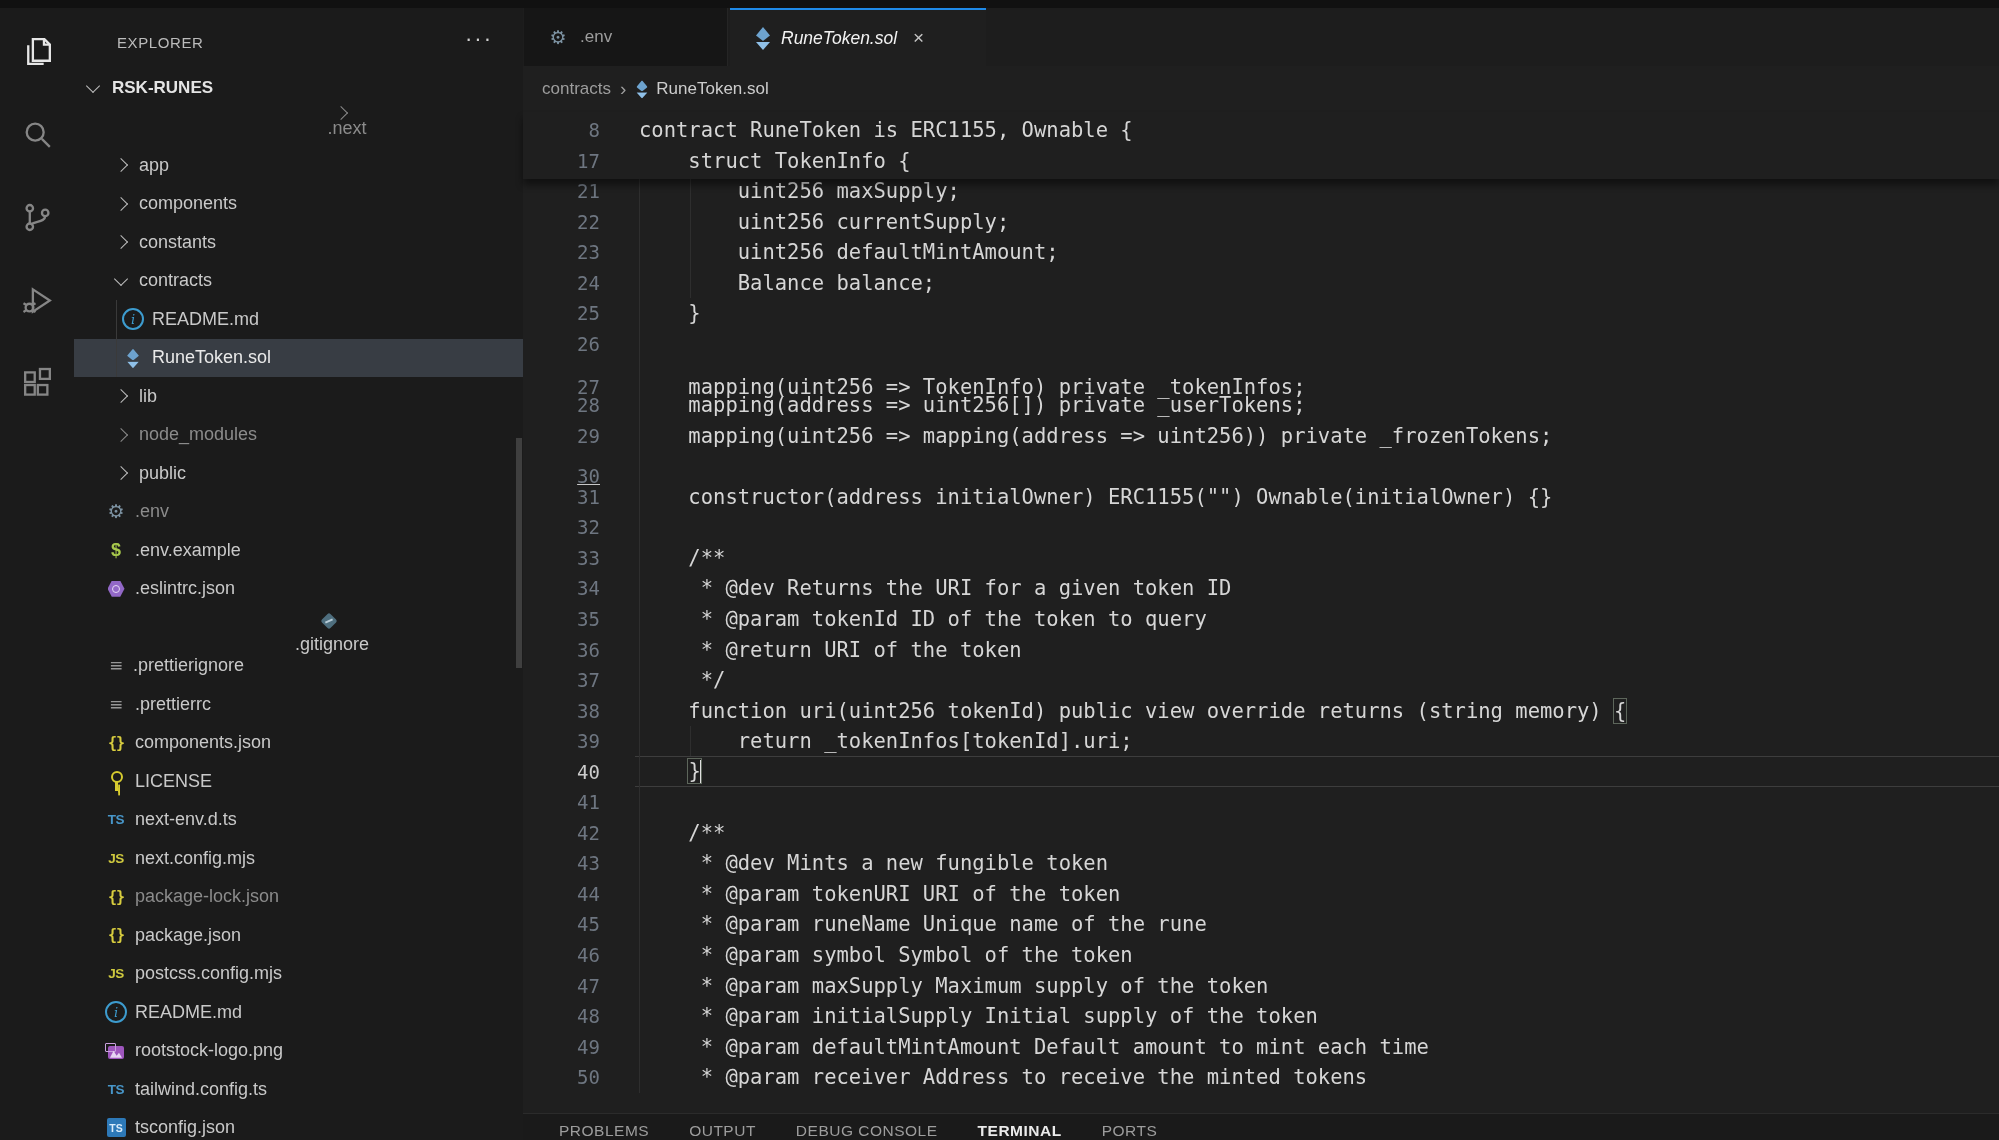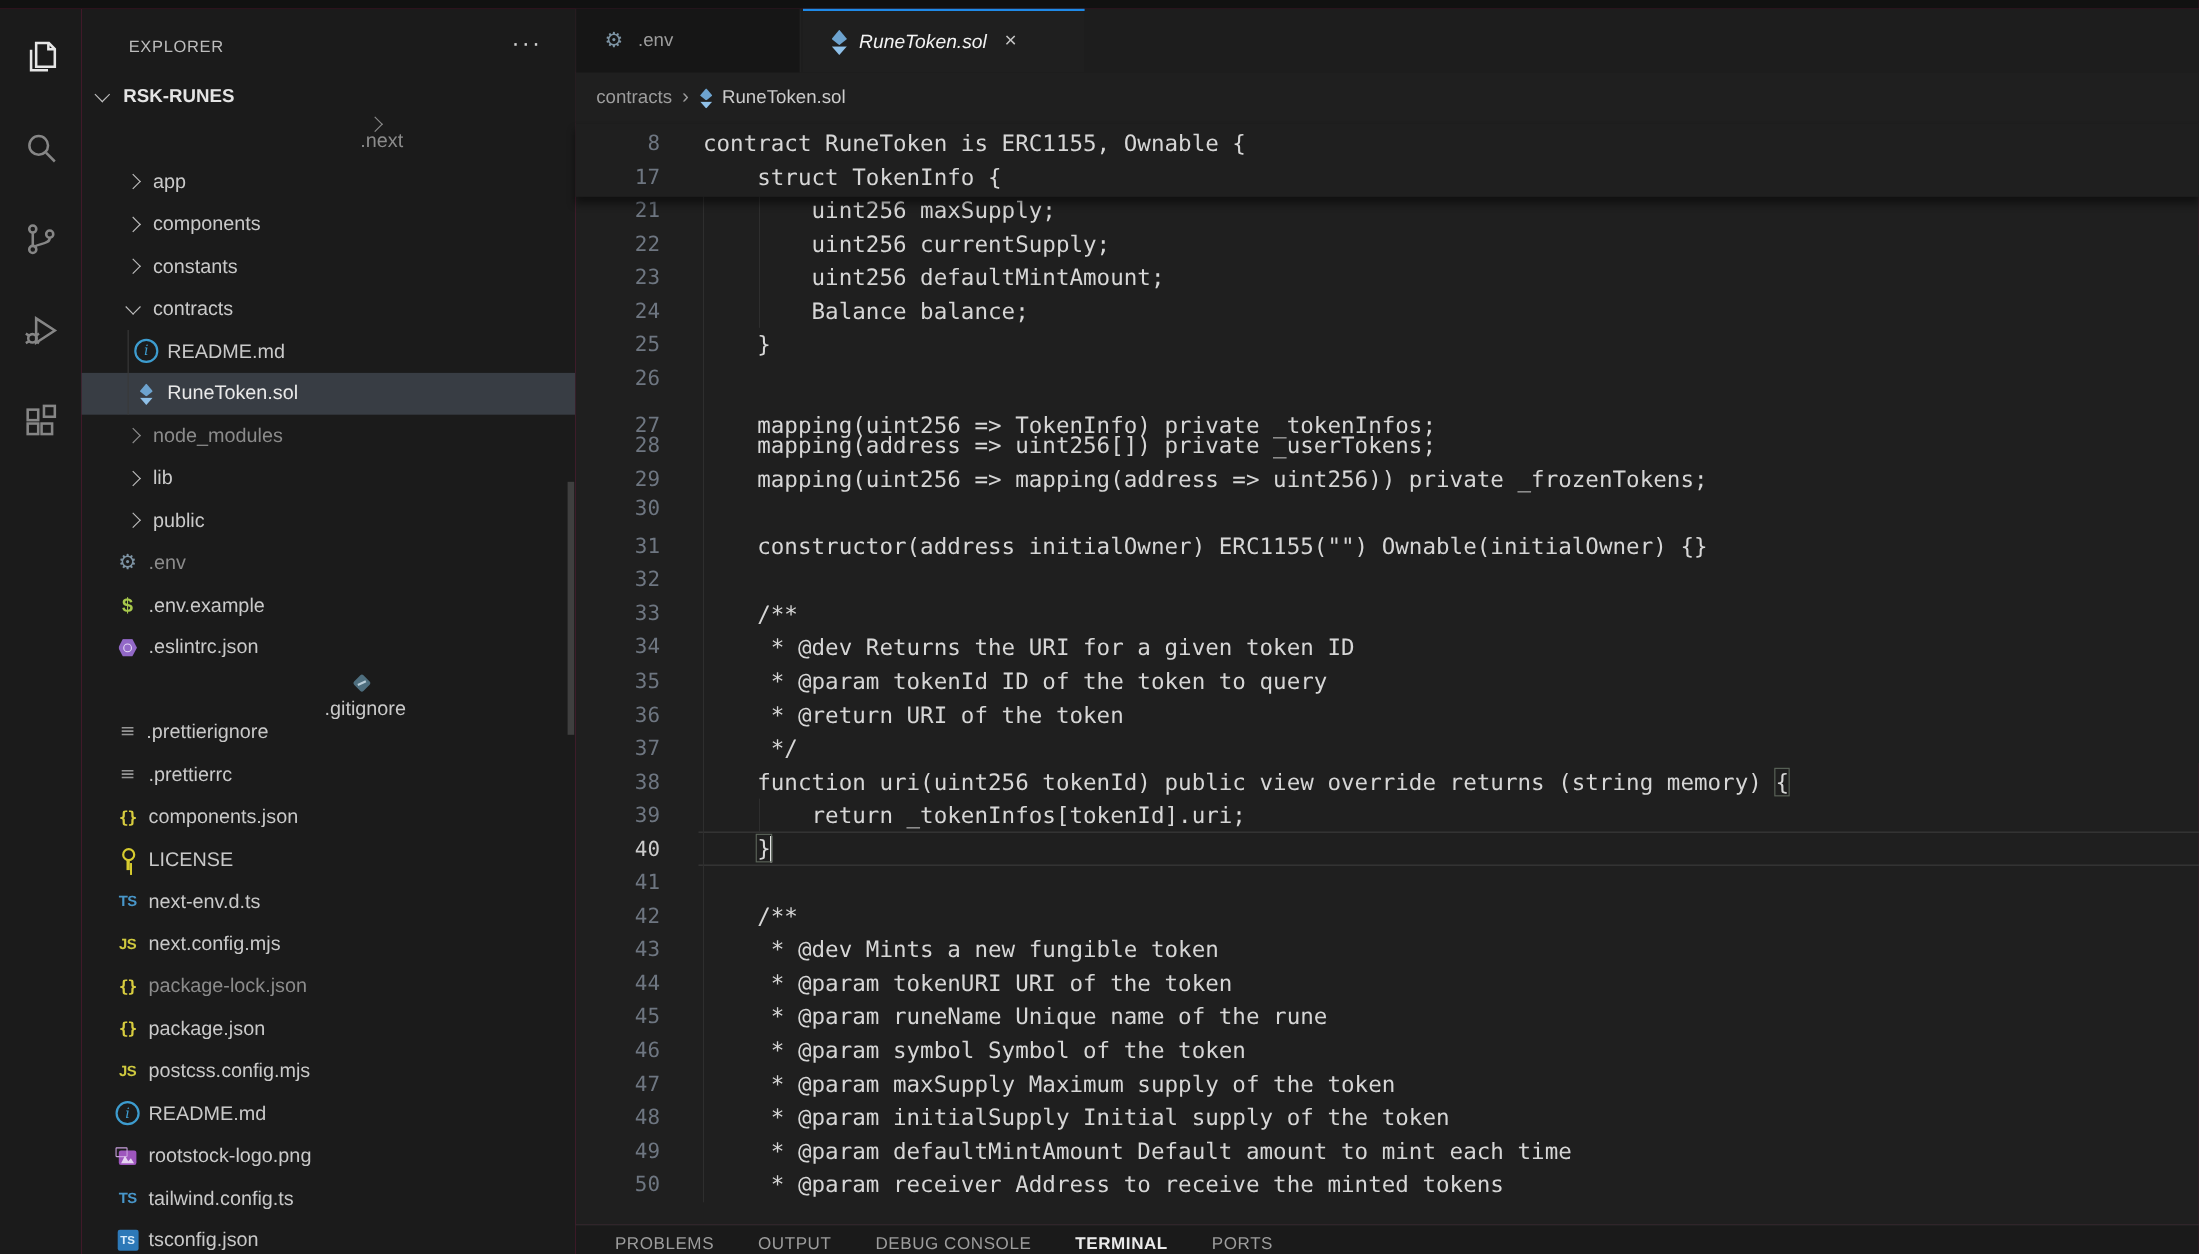--- a/index.html
+++ b/index.html
@@ -1,17 +1,17 @@
 <!DOCTYPE html>
 <html><head>
 <meta charset="utf-8">
 <style>
   html,body{margin:0;padding:0;background:#1f1f1f;}
   #app{position:relative;width:1999px;height:1140px;overflow:hidden;
-       font-family:"Liberation Sans",sans-serif;color:#c8c8c8;background:#be185d;}
+       font-family:"Liberation Sans",sans-serif;color:#c8c8c8;background:#f0abfc;}
   
   #top-strip{position:absolute;left:0;top:0;width:1999px;height:8px;background:#111111;}
   
   #activity-bar{position:absolute;left:0;top:8px;width:74px;height:1132px;background:#1b1b1b;}
   .ab-item{position:absolute;left:0;width:74px;height:74px;display:flex;align-items:center;justify-content:center;color:#868686;cursor:pointer;}
   .ab-item.active{color:#e6e6e6;}
   .ab-item svg{width:37px;height:37px;}
   
   #sidebar{position:absolute;left:74px;top:8px;width:449px;height:1132px;background:#1b1b1b;overflow:hidden;}
   #sidebar-header{position:absolute;left:0;top:16px;width:449px;height:40px;}
@@ -171,27 +171,27 @@
             <span class="ic-info">i</span>
           </span>
           <span class="lbl" style="margin-left:7px">README.md</span>
         </div>
         <div class="row file selected" style="padding-left: 47px;">
           <span class="fic">
             <span class="eth" style="transform:scale(.85)"></span>
           </span>
           <span class="lbl" style="margin-left:7px">RuneToken.sol</span>
         </div>
+        <div class="row folder" style="padding-left: 42px;">
+          <span class="chev right"></span>
+          <span class="lbl" style="margin-left:13px">lib</span>
+        </div>
         <div class="row folder dim" style="padding-left: 42px;">
           <span class="chev right"></span>
           <span class="lbl" style="margin-left:13px">node_modules</span>
-        </div>
-        <div class="row folder" style="padding-left: 42px;">
-          <span class="chev right"></span>
-          <span class="lbl" style="margin-left:13px">lib</span>
         </div>
         <div class="row folder" style="padding-left: 42px;">
           <span class="chev right"></span>
           <span class="lbl" style="margin-left:13px">public</span>
         </div>
         <div class="row file dim" style="padding-left: 30px;">
           <span class="fic">
             <span class="ic-gear">⚙</span>
           </span>
           <span class="lbl" style="margin-left:7px">.env</span>
@@ -353,21 +353,21 @@
           <span class="src">    mapping(uint256 =&gt; TokenInfo) private _tokenInfos;</span>
         </div>
         <div class="code-row" style="top: 381.85px;">
           <span class="num">28</span>
           <span class="src">    mapping(address =&gt; uint256[]) private _userTokens;</span>
         </div>
         <div class="code-row" style="top: 412.4px;">
           <span class="num">29</span>
           <span class="src">    mapping(uint256 =&gt; mapping(address =&gt; uint256)) private _frozenTokens;</span>
         </div>
-        <div class="code-row" style="top: 439px;">
+        <div class="code-row" style="top: 453px; text-decoration: underline;">
           <span class="num">30</span>
           <span class="src"></span>
         </div>
         <div class="code-row" style="top: 473.5px;">
           <span class="num">31</span>
           <span class="src">    constructor(address initialOwner) ERC1155("") Ownable(initialOwner) {}</span>
         </div>
         <div class="code-row" style="top: 504.05px;">
           <span class="num">32</span>
           <span class="src"></span>

